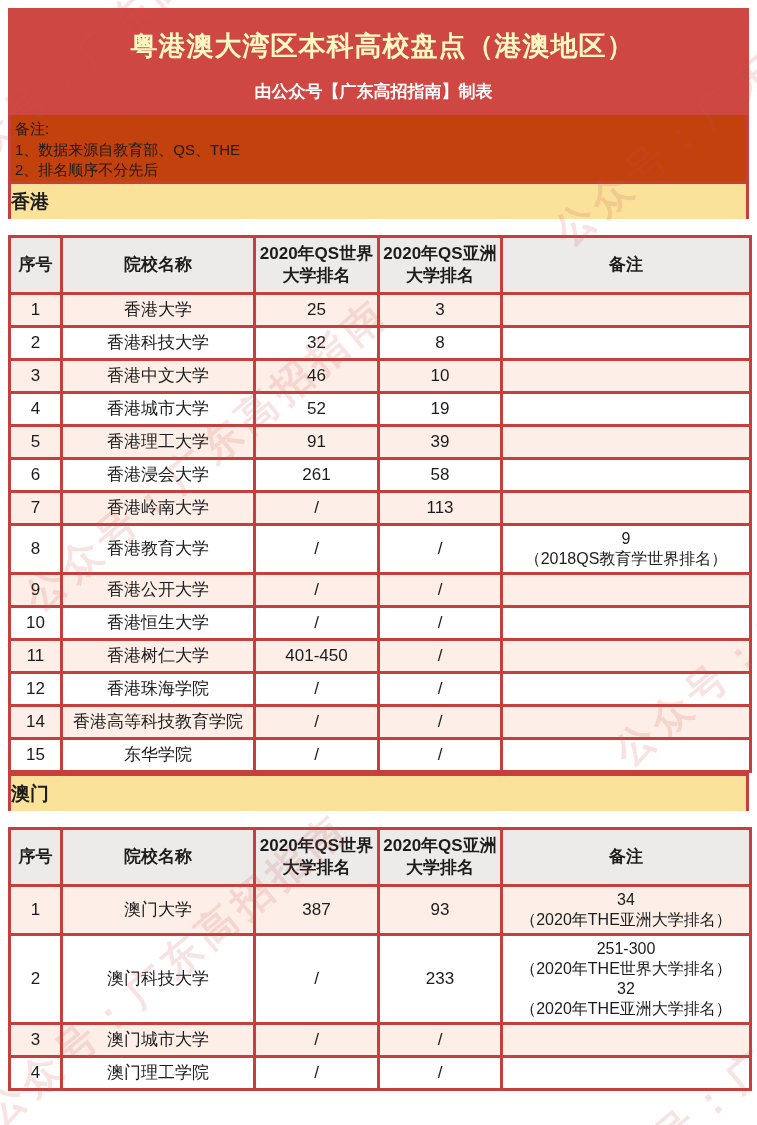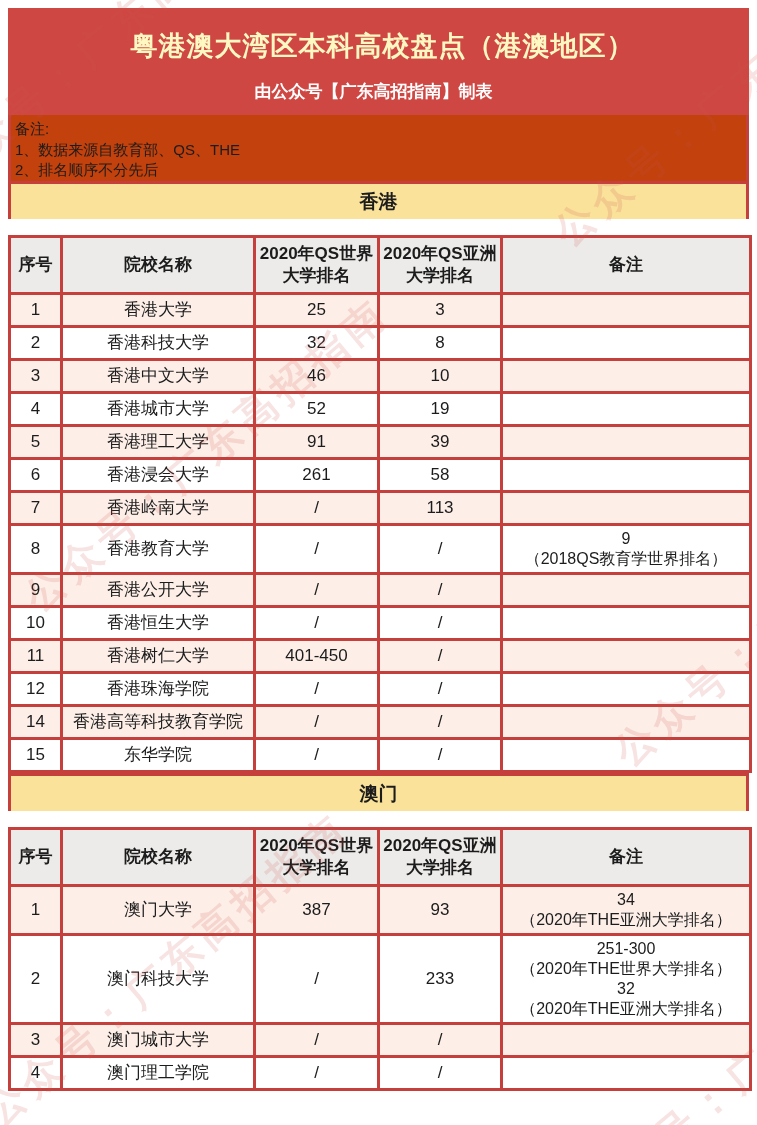--- a/index.html
+++ b/index.html
@@ -29,21 +29,21 @@
     background:#c2410c;
     border-left:3px solid #c5403c;border-right:3px solid #c5403c;
     font-size:15px;line-height:1.38;
     padding:4px 6px 0 4px;
   }
 
   
   .band{
     background:#fae29b;
     border:3px solid #c5403c;border-bottom:none;
-    text-align:center;font-weight:bold;font-size:19px;
+    font-weight:bold;font-size:19px;
     padding:5px 0 4px 0;
   }
 
   
   table{border-collapse:collapse;width:100%;table-layout:fixed;margin-top:16px;}
   th,td{border:3px solid #c5403c;text-align:center;vertical-align:middle;}
   th{
     background:#ecebe9;font-size:17px;font-weight:bold;
     line-height:1.28;padding:5px 2px;height:44px;
   }

